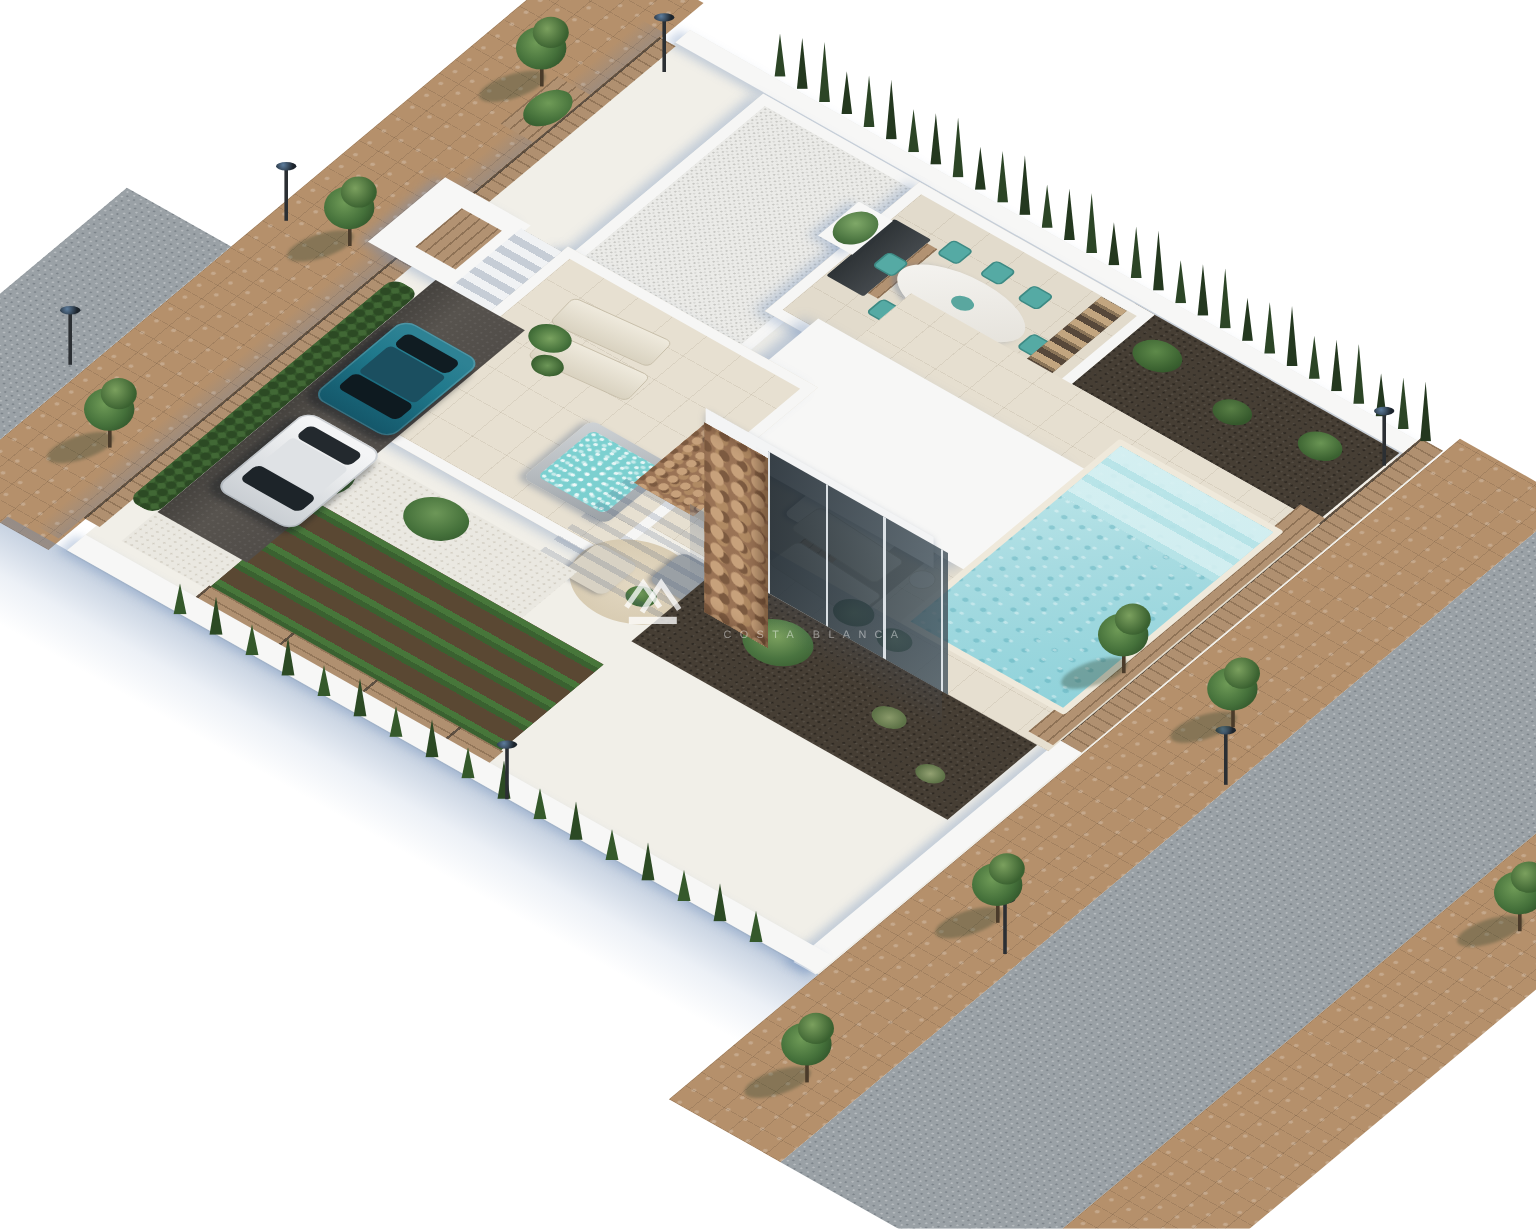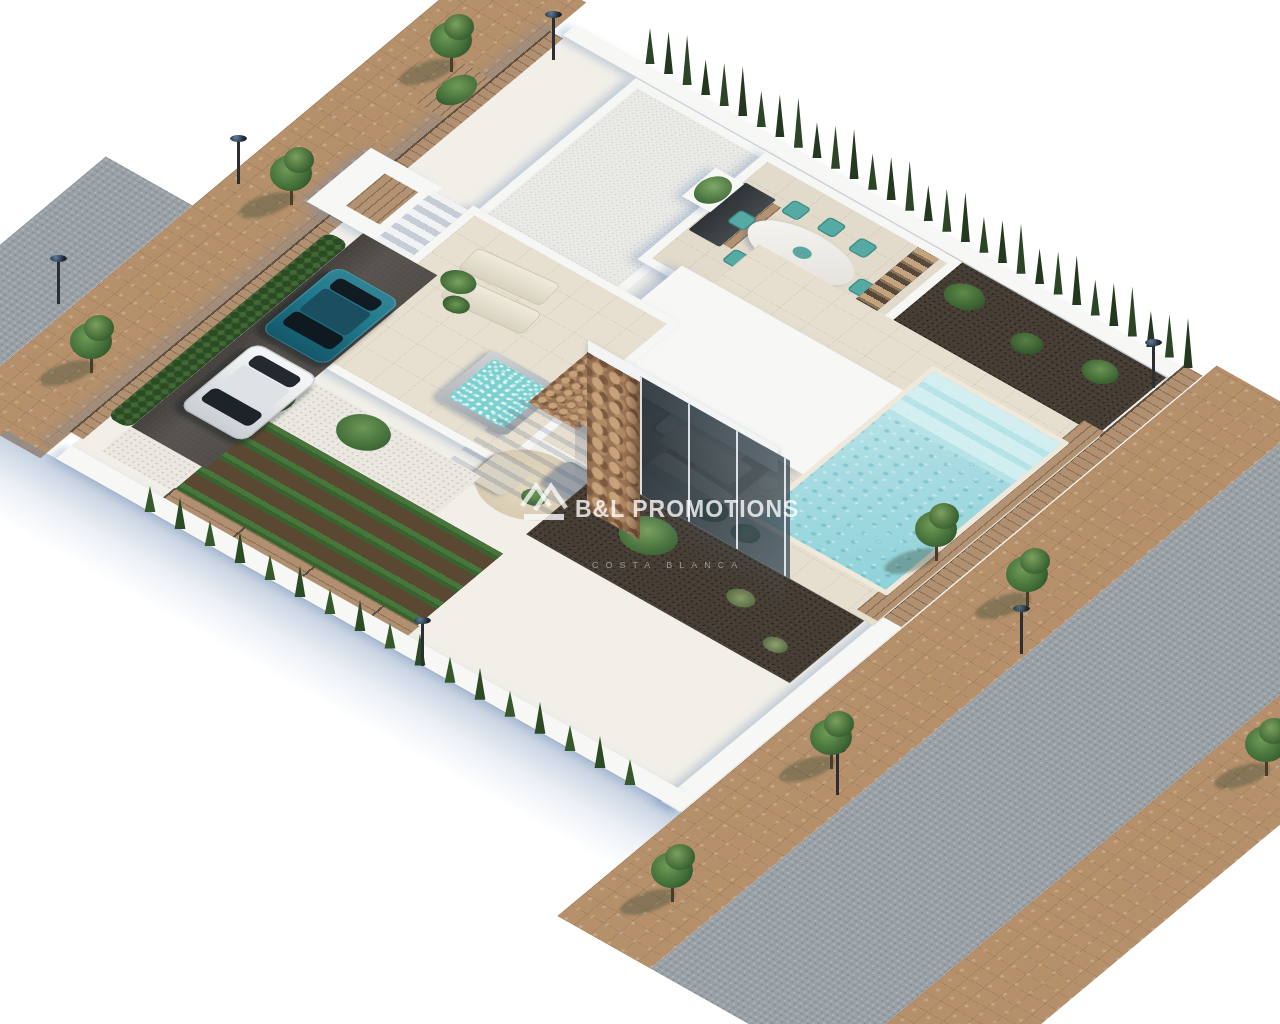--- a/index.html
+++ b/index.html
@@ -323,17 +323,16 @@
         <div style="position: absolute; left: 915px; top: 511px; width: 42px; height: 36px; border-radius: 50%; background: radial-gradient(circle at 40% 38%, rgb(111, 155, 87), rgb(68, 112, 58) 55%, rgb(47, 82, 41) 85%);"></div>
         <div style="position: absolute; left: 929px; top: 503px; width: 30px; height: 26px; border-radius: 50%; background: radial-gradient(circle at 40% 38%, rgb(123, 160, 94), rgb(58, 97, 48) 70%);"></div>
       </div>
 
     <div style="left:520px;top:478px;width:300px;height:64px;">
       <svg width="48" height="48" viewBox="0 0 48 48" style="left:0;top:0;">
         <path d="M2 28 L16 8 L30 28" fill="none" stroke="rgba(255,255,255,0.75)" stroke-width="4.5"></path>
         <path d="M15 32 L31 8 L46 30" fill="none" stroke="rgba(255,255,255,0.75)" stroke-width="4.5"></path>
         <rect x="4" y="36" width="40" height="6" fill="rgba(255,255,255,0.78)"></rect>
       </svg>
-      <div class="wm-text" style="left:55px;top:18px;">B&amp;L PROMOTIONS</div>
-      <div class="wm-sub" style="left:72px;top:46px;margin-top:36px;">COSTA BLANCA</div>
+      <div class="wm-sub" style="left:83px;top:46px;">COSTA BLANCA</div>
     </div>
   </div>
 </div>
 
 </body></html>

